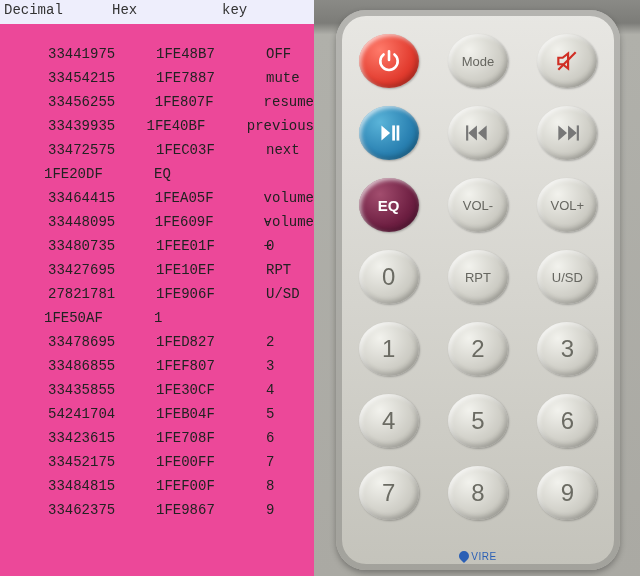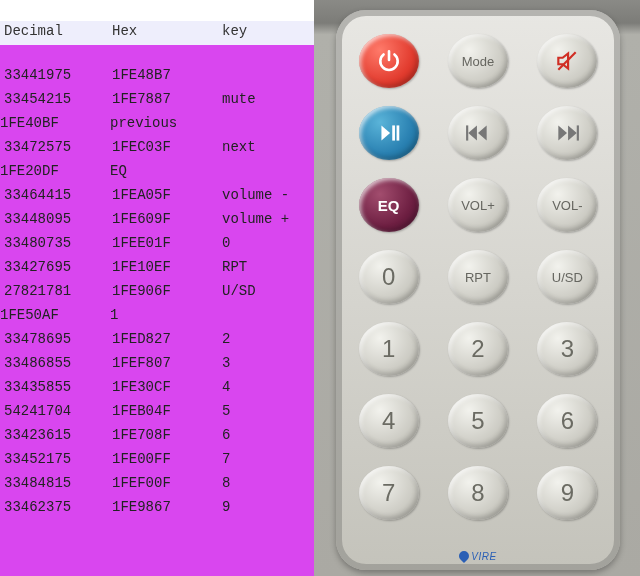--- a/index.html
+++ b/index.html
@@ -9,41 +9,40 @@
     font-size: 14px;
     display: flex;
     width: 640px;
     height: 576px;
     background: #fff;
     overflow: hidden;
   }
   .table-pane {
     width: 314px;
     flex: 0 0 314px;
-    background: #d946ef;
-    margin-top: 21px;
+    background: #ec4899;
   }
   .header-row {
     background: #eeeefc;
     color: #333;
     padding: 2px 0 6px 0;
     display: flex;
   }
   .header-row span, .data-row span {
     display: inline-block;
   }
   .col-dec { width: 108px; padding-left: 4px; }
   .col-hex { width: 110px; }
   .col-key { flex: 1; }
   .rows {
     padding-top: 18px;
     color: #222;
     line-height: 24px;
   }
-  .data-row { display: flex; height: 24px; }
+  .data-row { display: flex; height: 24px; padding-left: 44px; }
 
   .photo-pane {
     flex: 1;
     background: linear-gradient(180deg, #8a8a86 0%, #7c7c78 4%, #b0b0aa 6%, #aaa9a3 100%);
     position: relative;
   }
   .remote {
     position: absolute;
     top: 10px;
     left: 22px;
@@ -96,21 +95,20 @@
   .rbtn.small-text { font-size: 13px; }
   .num { font-size: 24px; color: #6b6b63; }
   .brand {
     position: absolute;
     bottom: 8px;
     left: 0; right: 0;
     text-align: center;
     font-family: Arial, sans-serif;
     font-size: 10px;
     color: #2a5fb5;
-    font-style: italic;
     letter-spacing: 0.5px;
   }
   .brand::before {
     content: "";
     display: inline-block;
     width: 10px;
     height: 10px;
     background: #2a5fb5;
     border-radius: 60% 60% 60% 0;
     transform: rotate(-45deg);
@@ -124,27 +122,34 @@
 <div class="table-pane">
   <div class="header-row">
     <span class="col-dec">Decimal</span>
     <span class="col-hex">Hex</span>
     <span class="col-key">key</span>
   </div>
   <div class="rows" id="rows">
       <div class="data-row">
         <span class="col-dec">33441975</span>
         <span class="col-hex">1FE48B7</span>
+        <span class="col-key">OFF</span>
       </div>
       <div class="data-row">
         <span class="col-dec">33454215</span>
         <span class="col-hex">1FE7887</span>
         <span class="col-key">mute</span>
       </div>
       <div class="data-row">
+        <span class="col-dec">33456255</span>
+        <span class="col-hex">1FE807F</span>
+        <span class="col-key">resume</span>
+      </div>
+      <div class="data-row">
+        <span class="col-dec">33439935</span>
         <span class="col-hex">1FE40BF</span>
         <span class="col-key">previous</span>
       </div>
       <div class="data-row">
         <span class="col-dec">33472575</span>
         <span class="col-hex">1FEC03F</span>
         <span class="col-key">next</span>
       </div>
       <div class="data-row">
         <span class="col-hex">1FE20DF</span>
@@ -253,22 +258,22 @@
           </svg>
       </div>
       <div class="rbtn">
         <svg viewBox="0 0 24 24">
             <path fill="#777" d="M4 5l8 7-8 7V5zM13 5l8 7-8 7V5z"></path>
             <rect fill="#777" x="21" y="5" width="2" height="14"></rect>
           </svg>
       </div>
 
       <div class="rbtn purple">EQ</div>
+      <div class="rbtn small-text">VOL-</div>
       <div class="rbtn small-text">VOL+</div>
-      <div class="rbtn small-text">VOL-</div>
 
       <div class="rbtn num">0</div>
       <div class="rbtn small-text">RPT</div>
       <div class="rbtn small-text">U/SD</div>
 
       <div class="rbtn num">1</div>
       <div class="rbtn num">2</div>
       <div class="rbtn num">3</div>
 
       <div class="rbtn num">4</div>

